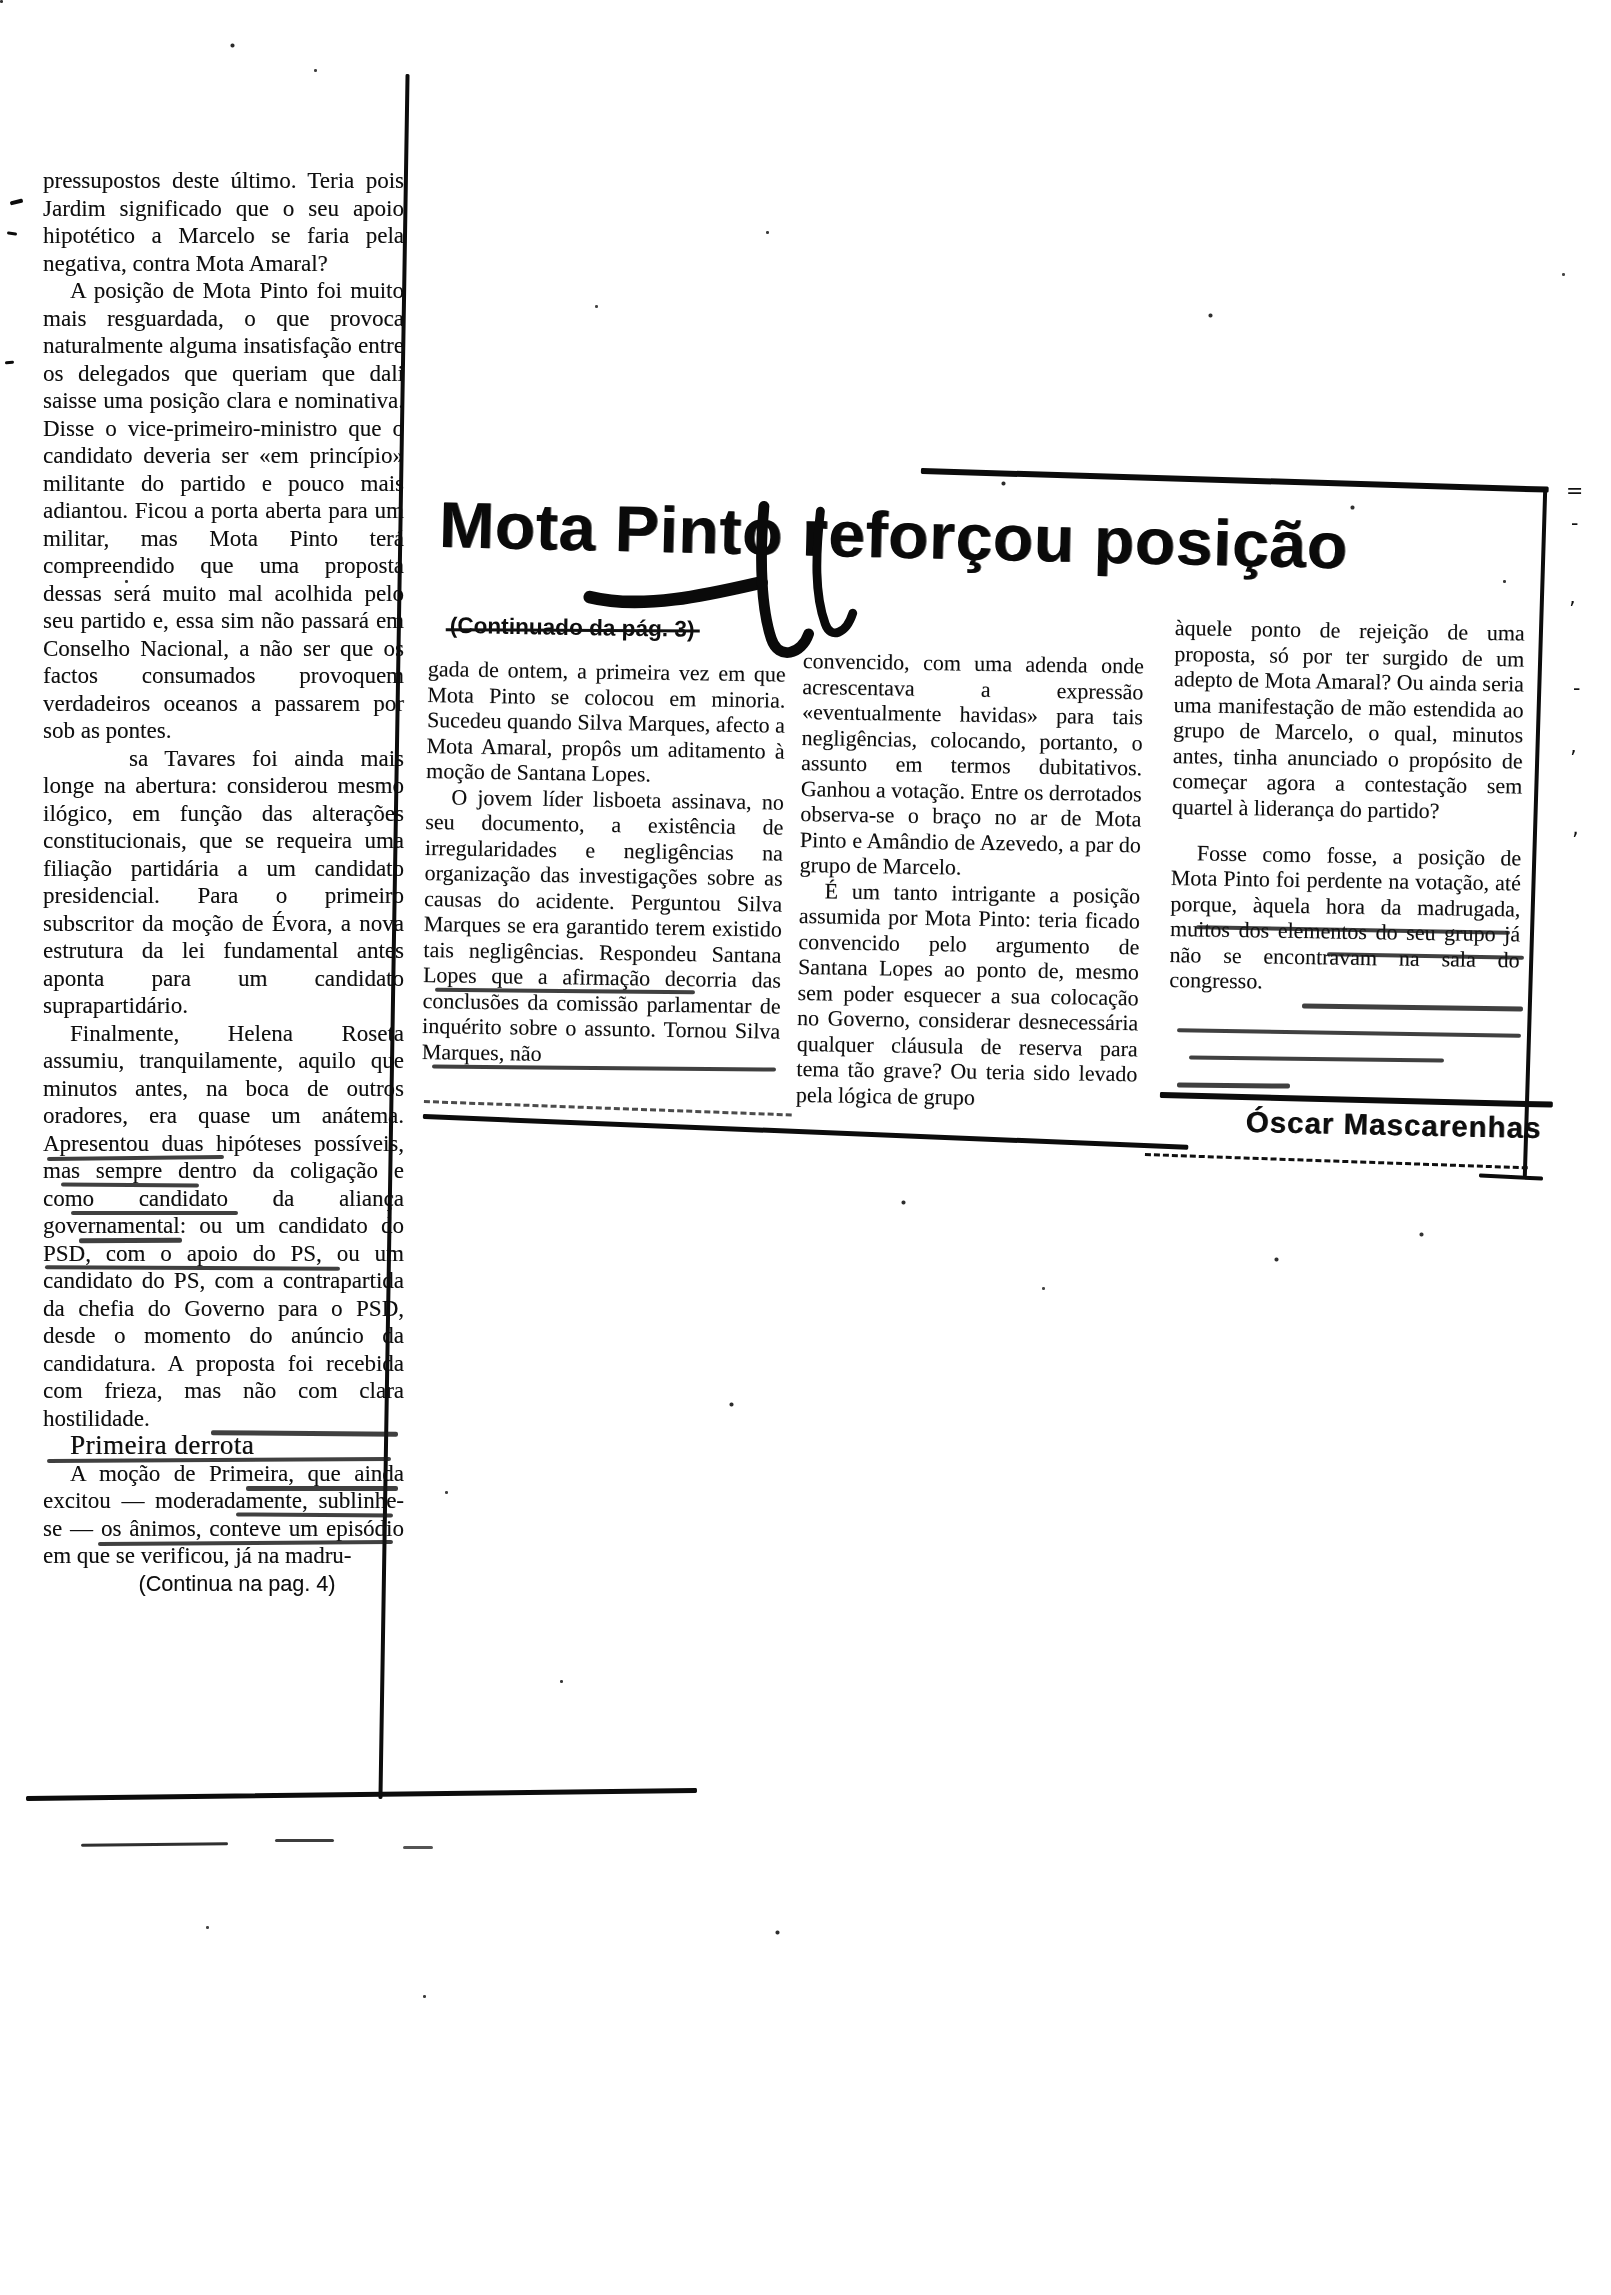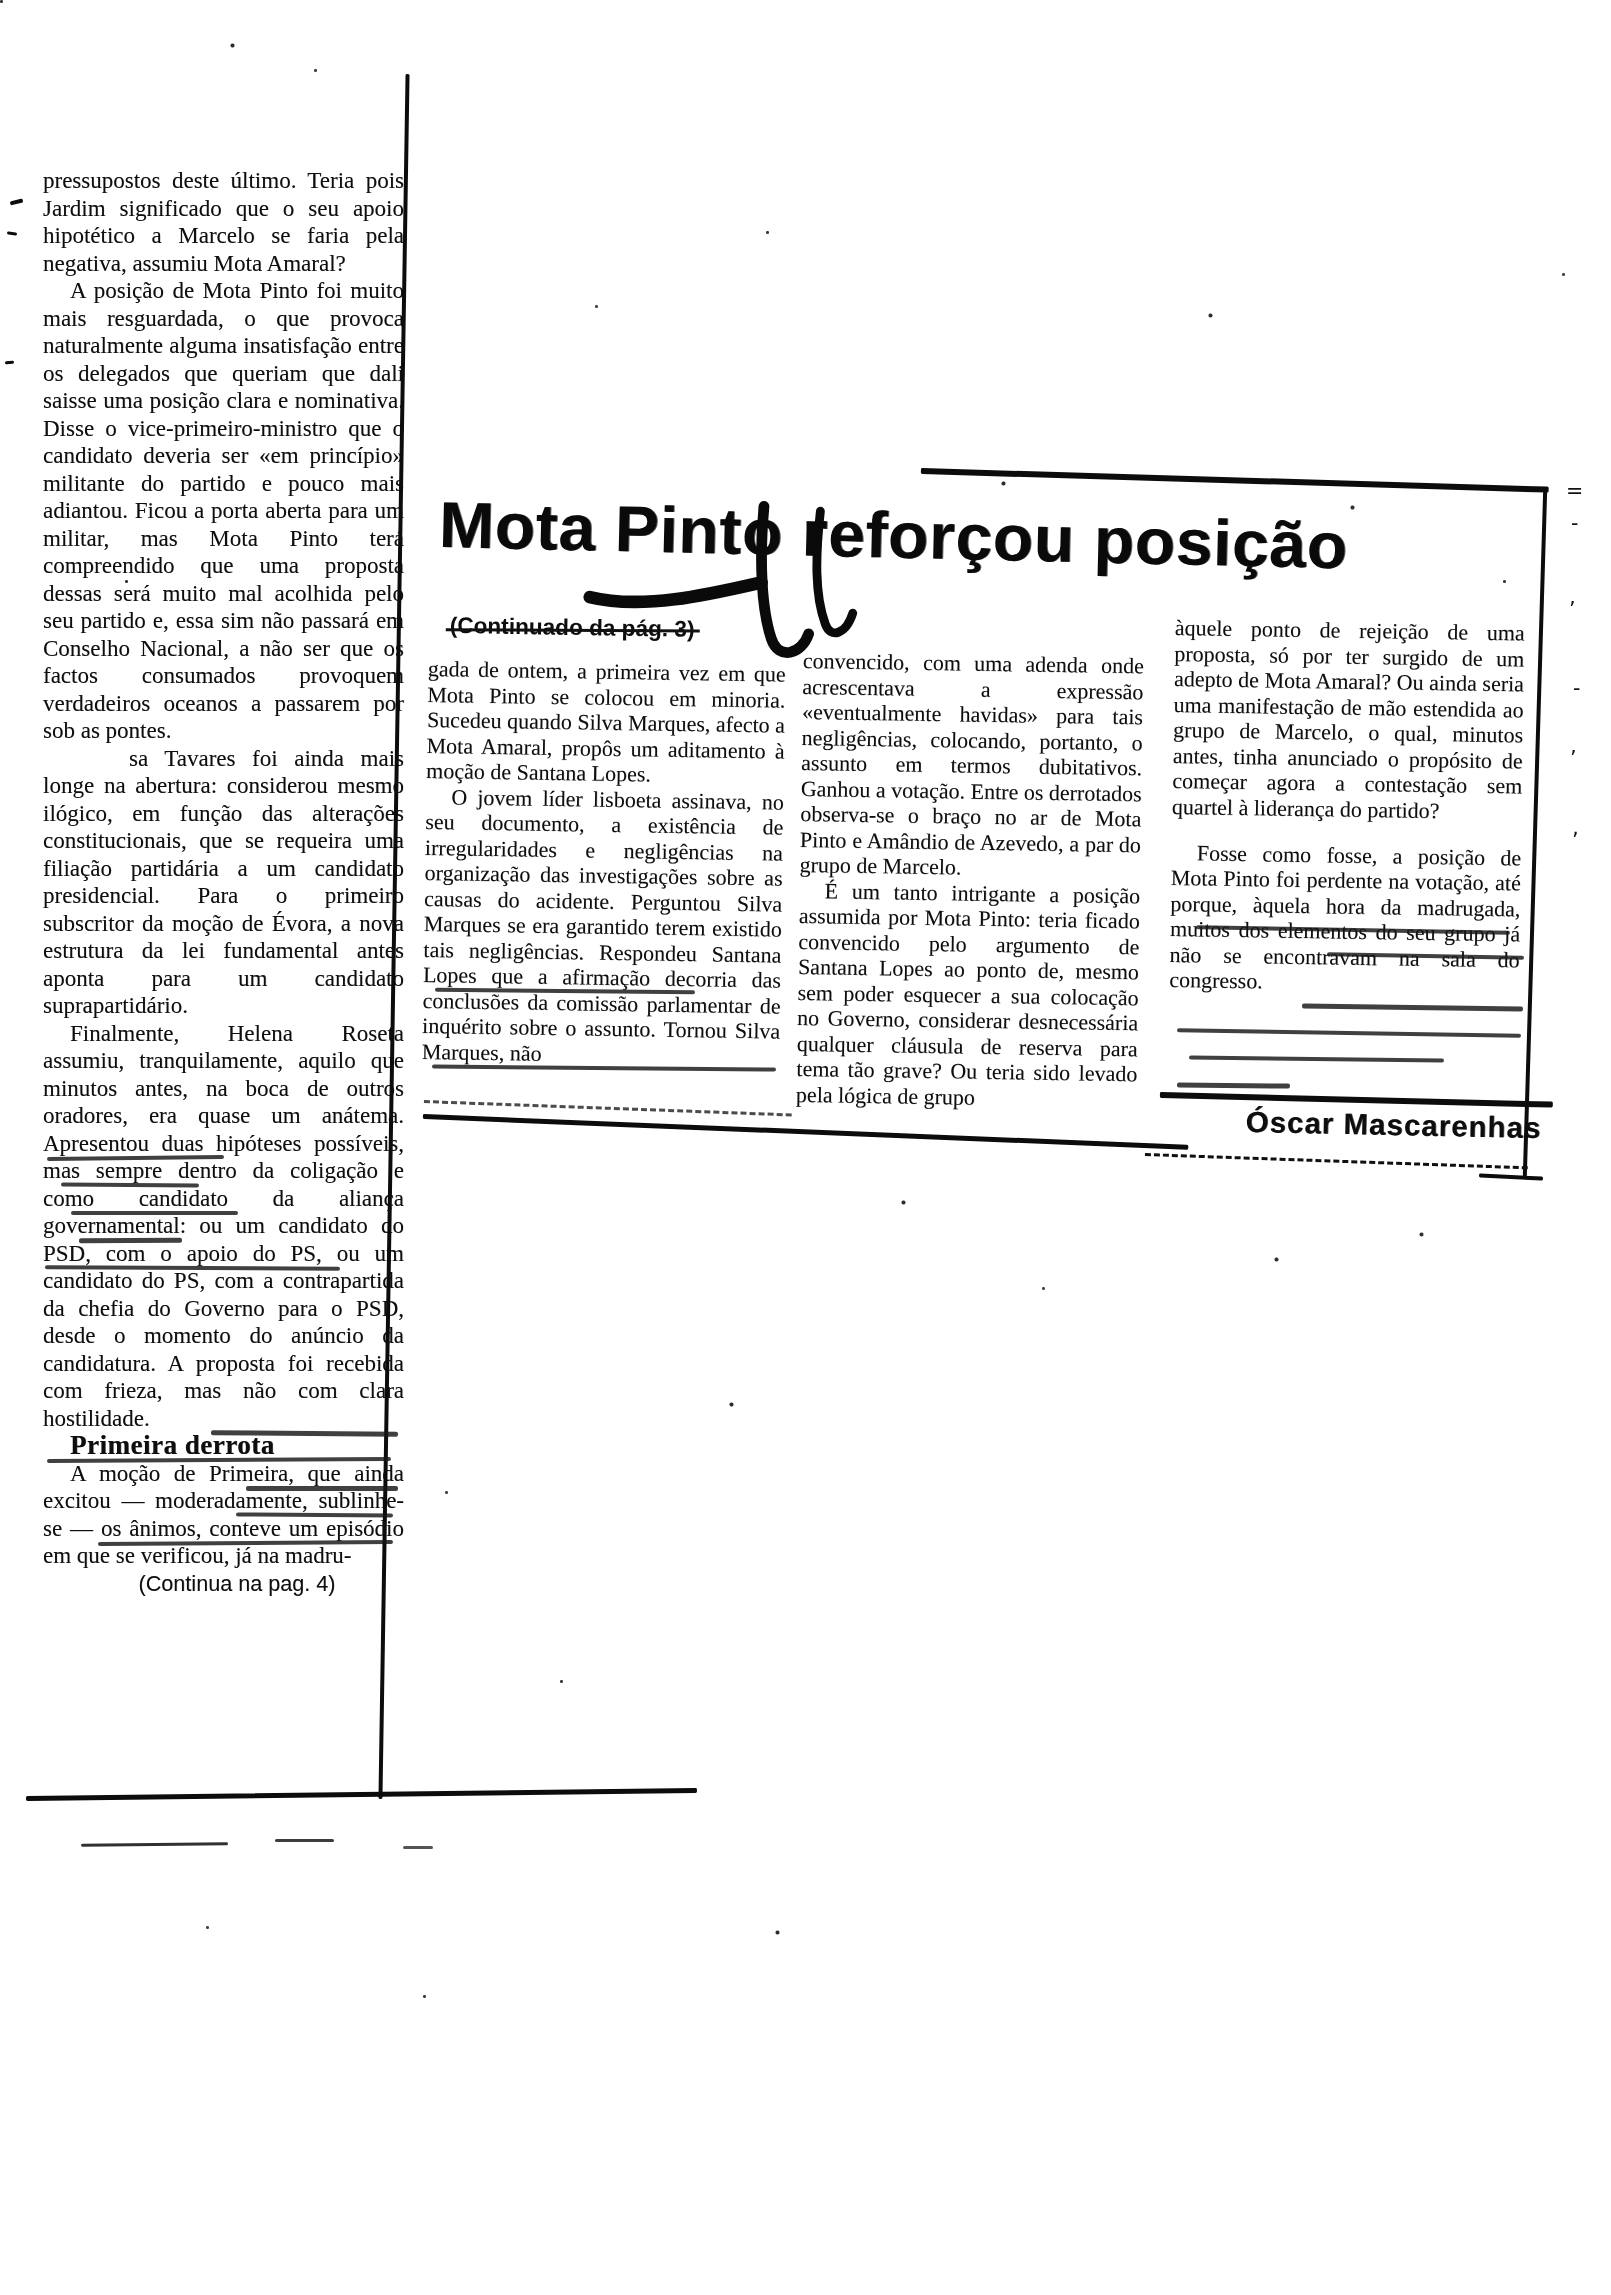--- a/index.html
+++ b/index.html
@@ -14,21 +14,21 @@
   
   .clipA{
     position:absolute;left:43px;top:167px;width:361px;
     font-size:23px;line-height:27.5px;text-align:justify;
     text-shadow:0.3px 0.3px 0 rgba(0,0,0,.30);
   }
   .clipA p{margin:0;text-indent:27px;}
   .clipA p.noindent{text-indent:0;}
   .clipA p.bigindent{text-indent:86px;}
   .subhead{
-    font-weight:bold;font-size:27px;letter-spacing:0.5px;
+    font-weight:normal;font-size:27px;letter-spacing:0.5px;
     margin:21.6px 0 14.7px 65px;text-indent:0;
     text-shadow:0.5px 0 0 rgba(0,0,0,.55);
   }
   .continua{
     font-family:"Liberation Sans", sans-serif;
     font-size:21.6px;margin-top:18.7px;text-align:center;text-indent:0;
   }
   
   .headline{
     position:absolute;left:440px;top:487px;
@@ -84,21 +84,21 @@
       595px 305px 0 0 #454545, 1503px 580px 0 0 #3a3a3a, 1351px 506px 0 0.5px #313131,
       902px 1201px 0 0.5px #2d2d2d, 445px 1491px 0 0 #404040;}
   .scribble{position:absolute;left:565px;top:472px;}
 </style>
 </head>
 <body>
 
 <div class="canvas">
 
   <div class="clipA">
-    <p class="noindent">pressupostos deste último. Teria pois Jardim significado que o seu apoio hipotético a Marcelo se faria pela negativa, assumiu Mota Amaral?</p>
+    <p class="noindent">pressupostos deste último. Teria pois Jardim significado que o seu apoio hipotético a Marcelo se faria pela negativa, contra Mota Amaral?</p>
     <p>A posição de Mota Pinto foi muito mais resguardada, o que provoca naturalmente alguma insatisfação entre os delegados que queriam que dali saisse uma posição clara e nominativa. Disse o vice-primeiro-ministro que o candidato deveria ser «em princípio» militante do partido e pouco mais adiantou. Ficou a porta aberta para um militar, mas Mota Pinto terá compreendido que uma proposta dessas será muito mal acolhida pelo seu partido e, essa sim não passará em Conselho Nacional, a não ser que os factos consumados provoquem verdadeiros oceanos a passarem por sob as pontes.</p>
     <p class="bigindent">sa Tavares foi ainda mais longe na abertura: considerou mesmo ilógico, em função das alterações constitucionais, que se requeira uma filiação partidária a um candidato presidencial. Para o primeiro subscritor da moção de Évora, a nova estrutura da lei fundamental antes aponta para um candidato suprapartidário.</p>
     <p>Finalmente, Helena Roseta assumiu, tranquilamente, aquilo que minutos antes, na boca de outros oradores, era quase um anátema. Apresentou duas hipóteses possíveis, mas sempre dentro da coligação e como candidato da aliança governamental: ou um candidato do PSD, com o apoio do PS, ou um candidato do PS, com a contrapartida da chefia do Governo para o PSD, desde o momento do anúncio da candidatura. A proposta foi recebida com frieza, mas não com clara hostilidade.</p>
     <p class="subhead">Primeira derrota</p>
     <p>A moção de Primeira, que ainda excitou — moderadamente, sublinhe-se — os ânimos, conteve um episódio em que se verificou, já na madru-</p>
     <p class="continua">(Continua na pag. 4)</p>
   </div>
 
   <div class="rule" style="left:392px;top:74px;width:3.9px;height:1725px;transform:rotate(0.9deg);transform-origin:center;"></div>
 

